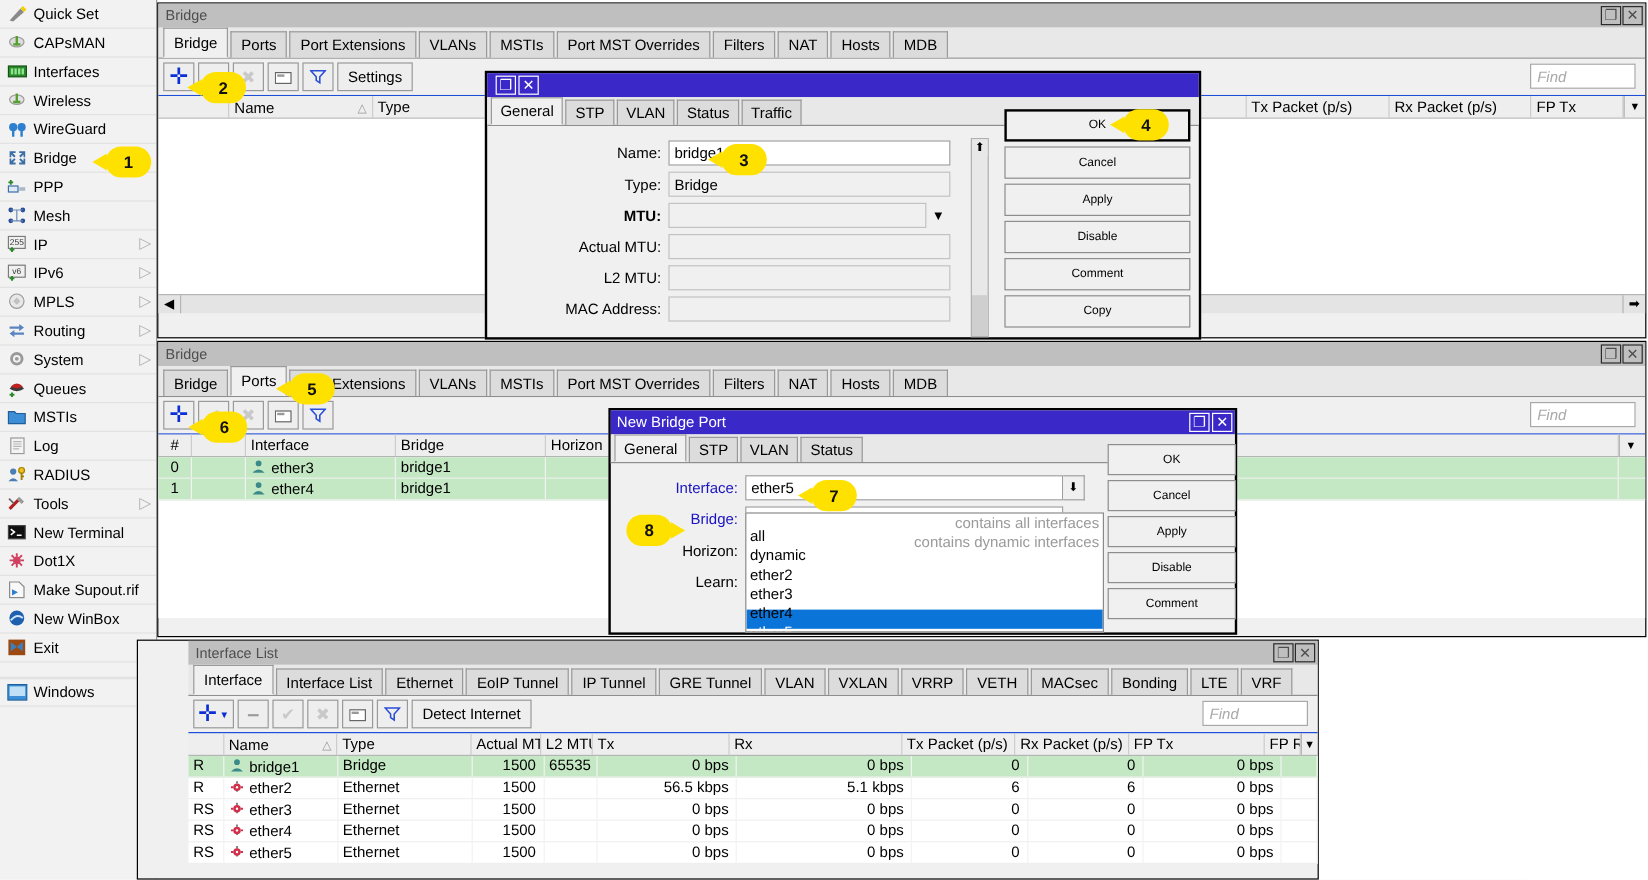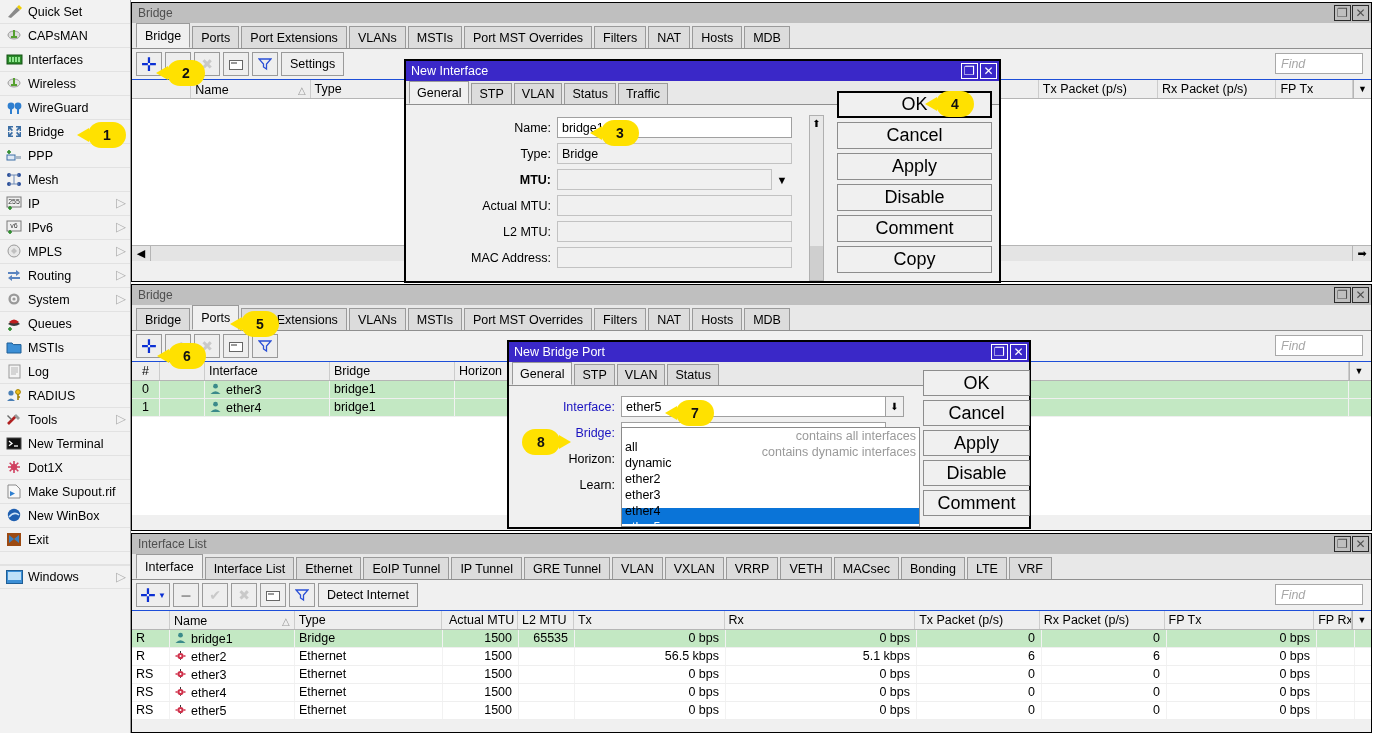--- a/index.html
+++ b/index.html
@@ -79,21 +79,21 @@
   .frow{display:flex;align-items:center;height:23px;margin-top:3px;}
   .flabel{text-align:right;font-size:12.5px;padding-right:6px;box-sizing:border-box;}
   .flabel.link{color:#1a13c0;}
   .finput{background:#fff;border:1px solid #a0a0a0;height:21px;font-size:12.5px;
      display:flex;align-items:center;padding-left:4px;box-sizing:border-box;}
   .finput.gray{background:#f0f0f0;border:1px solid #c2c2c2;}
   .dropcap{width:18px;height:21px;border:1px solid #a0a0a0;border-left:none;background:#f0f0f0;
      display:flex;align-items:center;justify-content:center;font-size:10px;box-sizing:border-box;}
   .sidebtns{position:absolute;display:flex;flex-direction:column;gap:4px;}
   .sbtn{height:25px;border:1px solid #8d8d8d;background:#f0f0f0;display:flex;align-items:center;
-     justify-content:center;font-size:18px;box-sizing:border-box;}
+     justify-content:center;font-size:10px;box-sizing:border-box;}
   .sbtn.primary{border:2px solid #000;}
   .vscroll{position:absolute;width:15px;background:#e8e8e8;border:1px solid #b0b0b0;box-sizing:border-box;}
   .vs-up{height:14px;display:flex;align-items:center;justify-content:center;font-size:10px;background:#e8e8e8;}
   .vs-thumb{position:absolute;left:0;width:13px;background:#cfcfcf;}
 
   
   .ddlist{position:absolute;background:#fff;border:1px solid #8a8a8a;z-index:80;box-sizing:border-box;overflow:hidden;}
   .ddrow{height:16px;display:flex;align-items:center;font-size:12.5px;padding:0 3px;box-sizing:border-box;}
   .ddrow .dd-name{flex:0 0 auto;margin-top:22px;}
   .ddrow .dd-desc{margin-left:auto;color:#9a9a9a;}
@@ -442,21 +442,20 @@
     </div>
     <div class="tbody" style="height:146px;"></div>
     <div class="hscroll">
       <div class="hs-left">◀</div>
       <div class="hs-right">➡</div>
     </div>
   </div>
 
   <div class="dlg" style="left:404px;top:59px;width:597px;height:224px;">
     <div class="dlg-title">
-      <span class="dt-text">New Interface</span>
       <span class="dlg-btns">
         <span class="dbtn">❐</span>
         <span class="dbtn">✕</span>
       </span>
     </div>
     <div class="dlg-tabs" id="ni-tabs">
         <div class="dtab active">
           <span>General</span>
         </div>
         <div class="dtab">
@@ -710,21 +709,21 @@
         </div>
         <div class="ddrow sel">
           <span class="dd-name">ether5</span>
         </div>
         <div class="ddrow" style="color: rgb(184, 184, 184);">
           <span class="dd-desc">contains static interfaces</span>
         </div>
       </div>
   </div>
 
-  <div class="win" style="left:131px;top:533px;width:1241px;height:200px;">
+  <div class="win" style="left:114px;top:533px;width:985px;height:200px;padding-left:42px;">
     <div class="win-title">
       <span class="wt-text">Interface List</span>
       <span class="wbtns">
         <span class="wbtn">❐</span>
         <span class="wbtn">✕</span>
       </span>
     </div>
     <div class="tabbar" id="il-tabs">
         <div class="tab active">
           <span>Interface</span>

